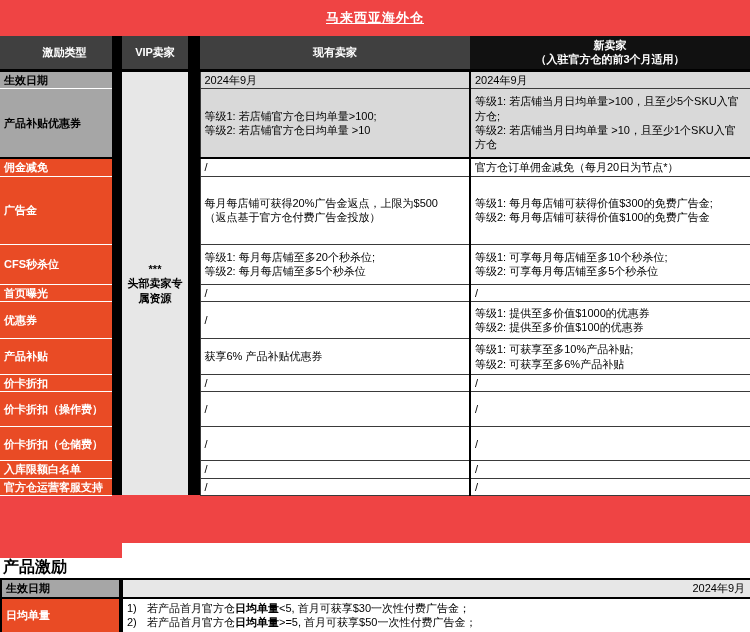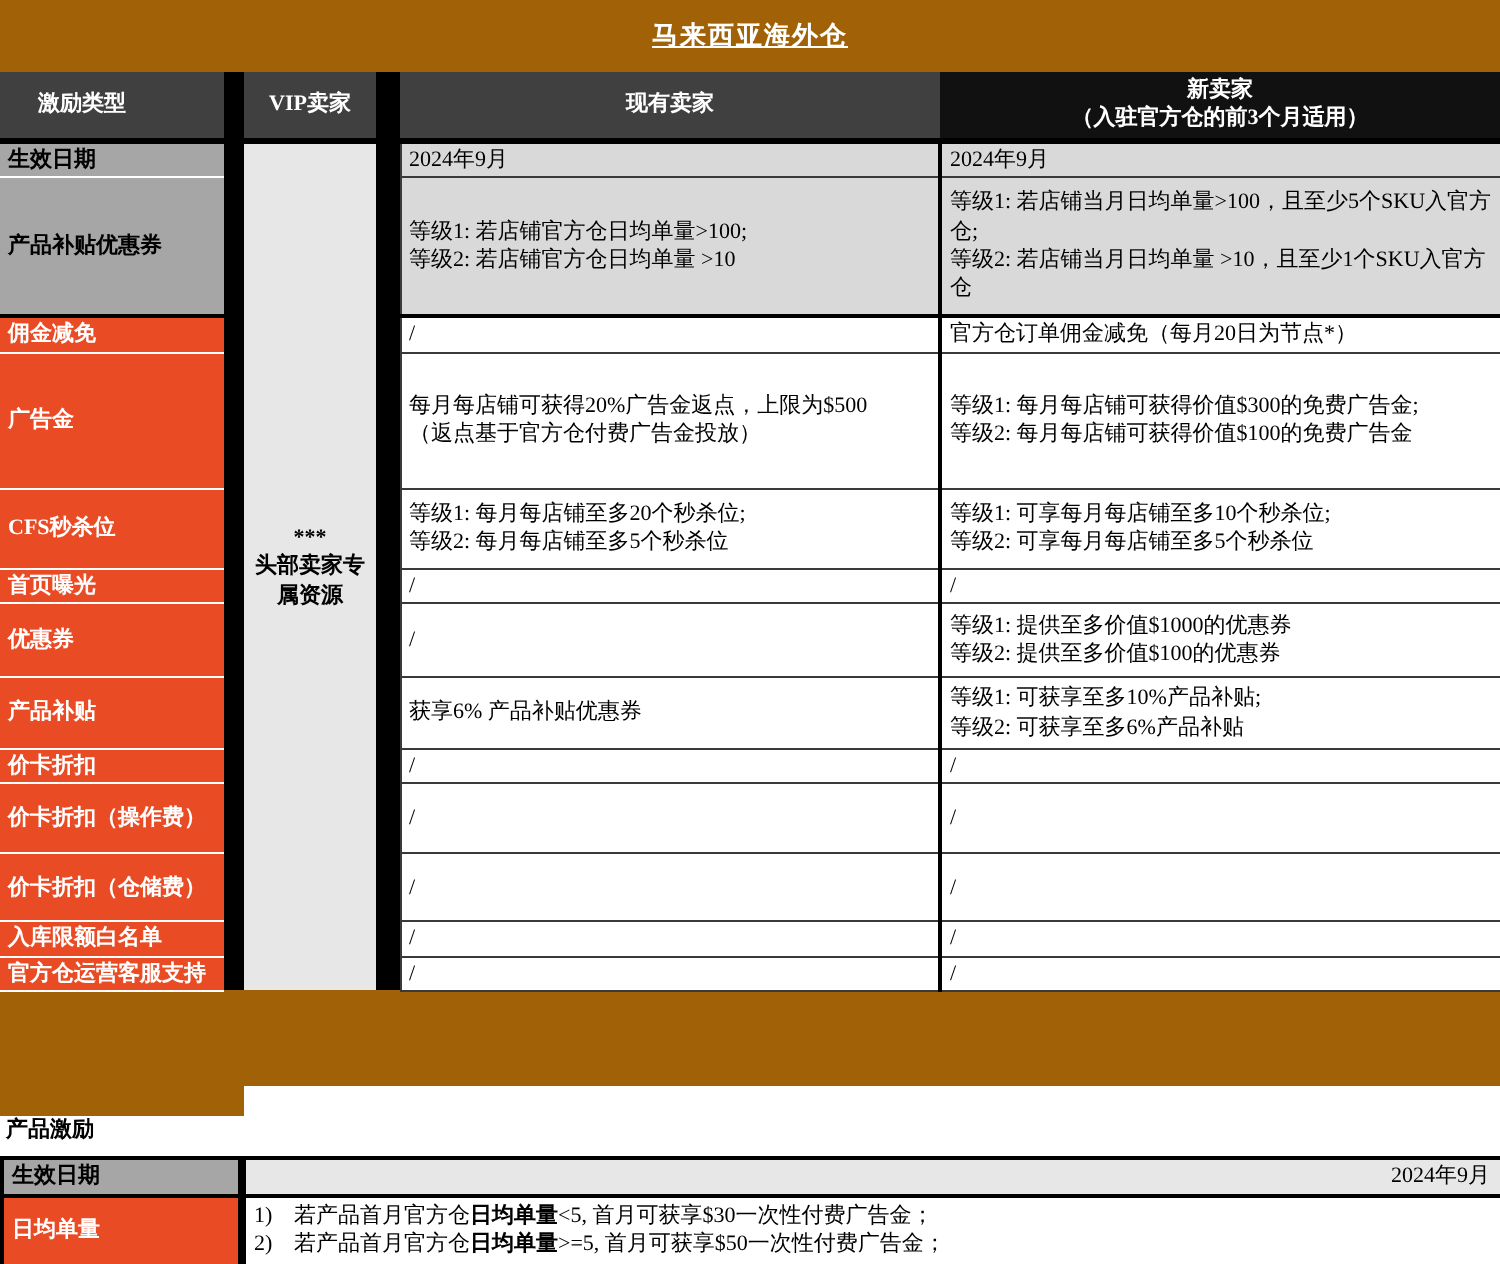--- a/index.html
+++ b/index.html
@@ -1,43 +1,43 @@
 <!DOCTYPE html>
 <html><head>
 <meta charset="utf-8">
 <style>
   html,body{margin:0;padding:0;background:#000;}
-  .canvas{position:relative;width:750px;height:632px;background:#a16207;
-          font-family:Liberation Serif, serif;overflow:hidden;color:#000;}
+  .canvas{position:relative;width:750px;height:632px;background:#ef4444;
+          font-family:Liberation Sans, sans-serif;overflow:hidden;color:#000;}
   .sheet-title{position:absolute;top:9px;left:0;width:100%;text-align:center;
           color:#fff;font-weight:bold;font-size:13px;text-decoration:underline;letter-spacing:1px;}
 
   table.main{position:absolute;top:36px;left:0;width:750px;border-collapse:collapse;table-layout:fixed;}
   table.main td{vertical-align:middle;font-size:11px;line-height:1.3;overflow-wrap:break-word;overflow:hidden;}
 
   .hdr{background:#404040;color:#fff;font-weight:bold;text-align:center;font-size:12px;
        border-bottom:3px solid #000;padding:1px 2px;}
-  .hdr-first{text-align:left;padding-left:19px;}
+  .hdr-first{text-align:center;padding-left:19px;}
   .hdr-new{background:#111111;white-space:pre-line;line-height:1.35;}
   .spacer{background:#000;padding:0;border:none;}
 
   .lab{font-weight:bold;padding:1px 2px 1px 4px;border-bottom:1px solid #fff;line-height:1.25;}
   .lab-gray{background:#A6A6A6;color:#000;}
   .lab-orange{background:#E94B25;color:#fff;}
 
   .vipcell{background:#E7E7E7;text-align:center;font-weight:bold;font-size:12px;line-height:1.7;}
 
   .cell{background:#fff;color:#000;padding:1px 4px;border:1px solid #3a3a3a;white-space:pre-line;}
   .cell-gray{background:#D9D9D9;}
   .cell-d{border-left:2px solid #000;}
   .thick-bottom{border-bottom:2px solid #000 !important;}
 
   .white-band{position:absolute;left:122px;top:543px;width:628px;height:89px;background:#fff;}
   .white-left{position:absolute;left:0;top:558px;width:122px;height:74px;background:#fff;}
-  .section-heading{position:absolute;left:3px;top:557px;font-size:11px;font-weight:bold;color:#000;}
+  .section-heading{position:absolute;left:3px;top:557px;font-size:16px;font-weight:bold;color:#000;}
 
   table.bottom{position:absolute;top:578px;left:0;width:750px;border-collapse:collapse;
                table-layout:fixed;border:2px solid #000;}
   table.bottom td{vertical-align:middle;font-size:11px;line-height:1.3;overflow:hidden;}
   .blab{font-weight:bold;padding:1px 2px 1px 4px;}
   .bdate{background:#E7E7E7;text-align:right;padding-right:5px;border-bottom:2px solid #000;}
   .blab-top{border-bottom:2px solid #000;}
   .bcontent{background:#fff;padding:2px 4px;}
   .bline{display:flex;align-items:baseline;}
   .bline .num{display:inline-block;width:20px;flex:0 0 20px;}

